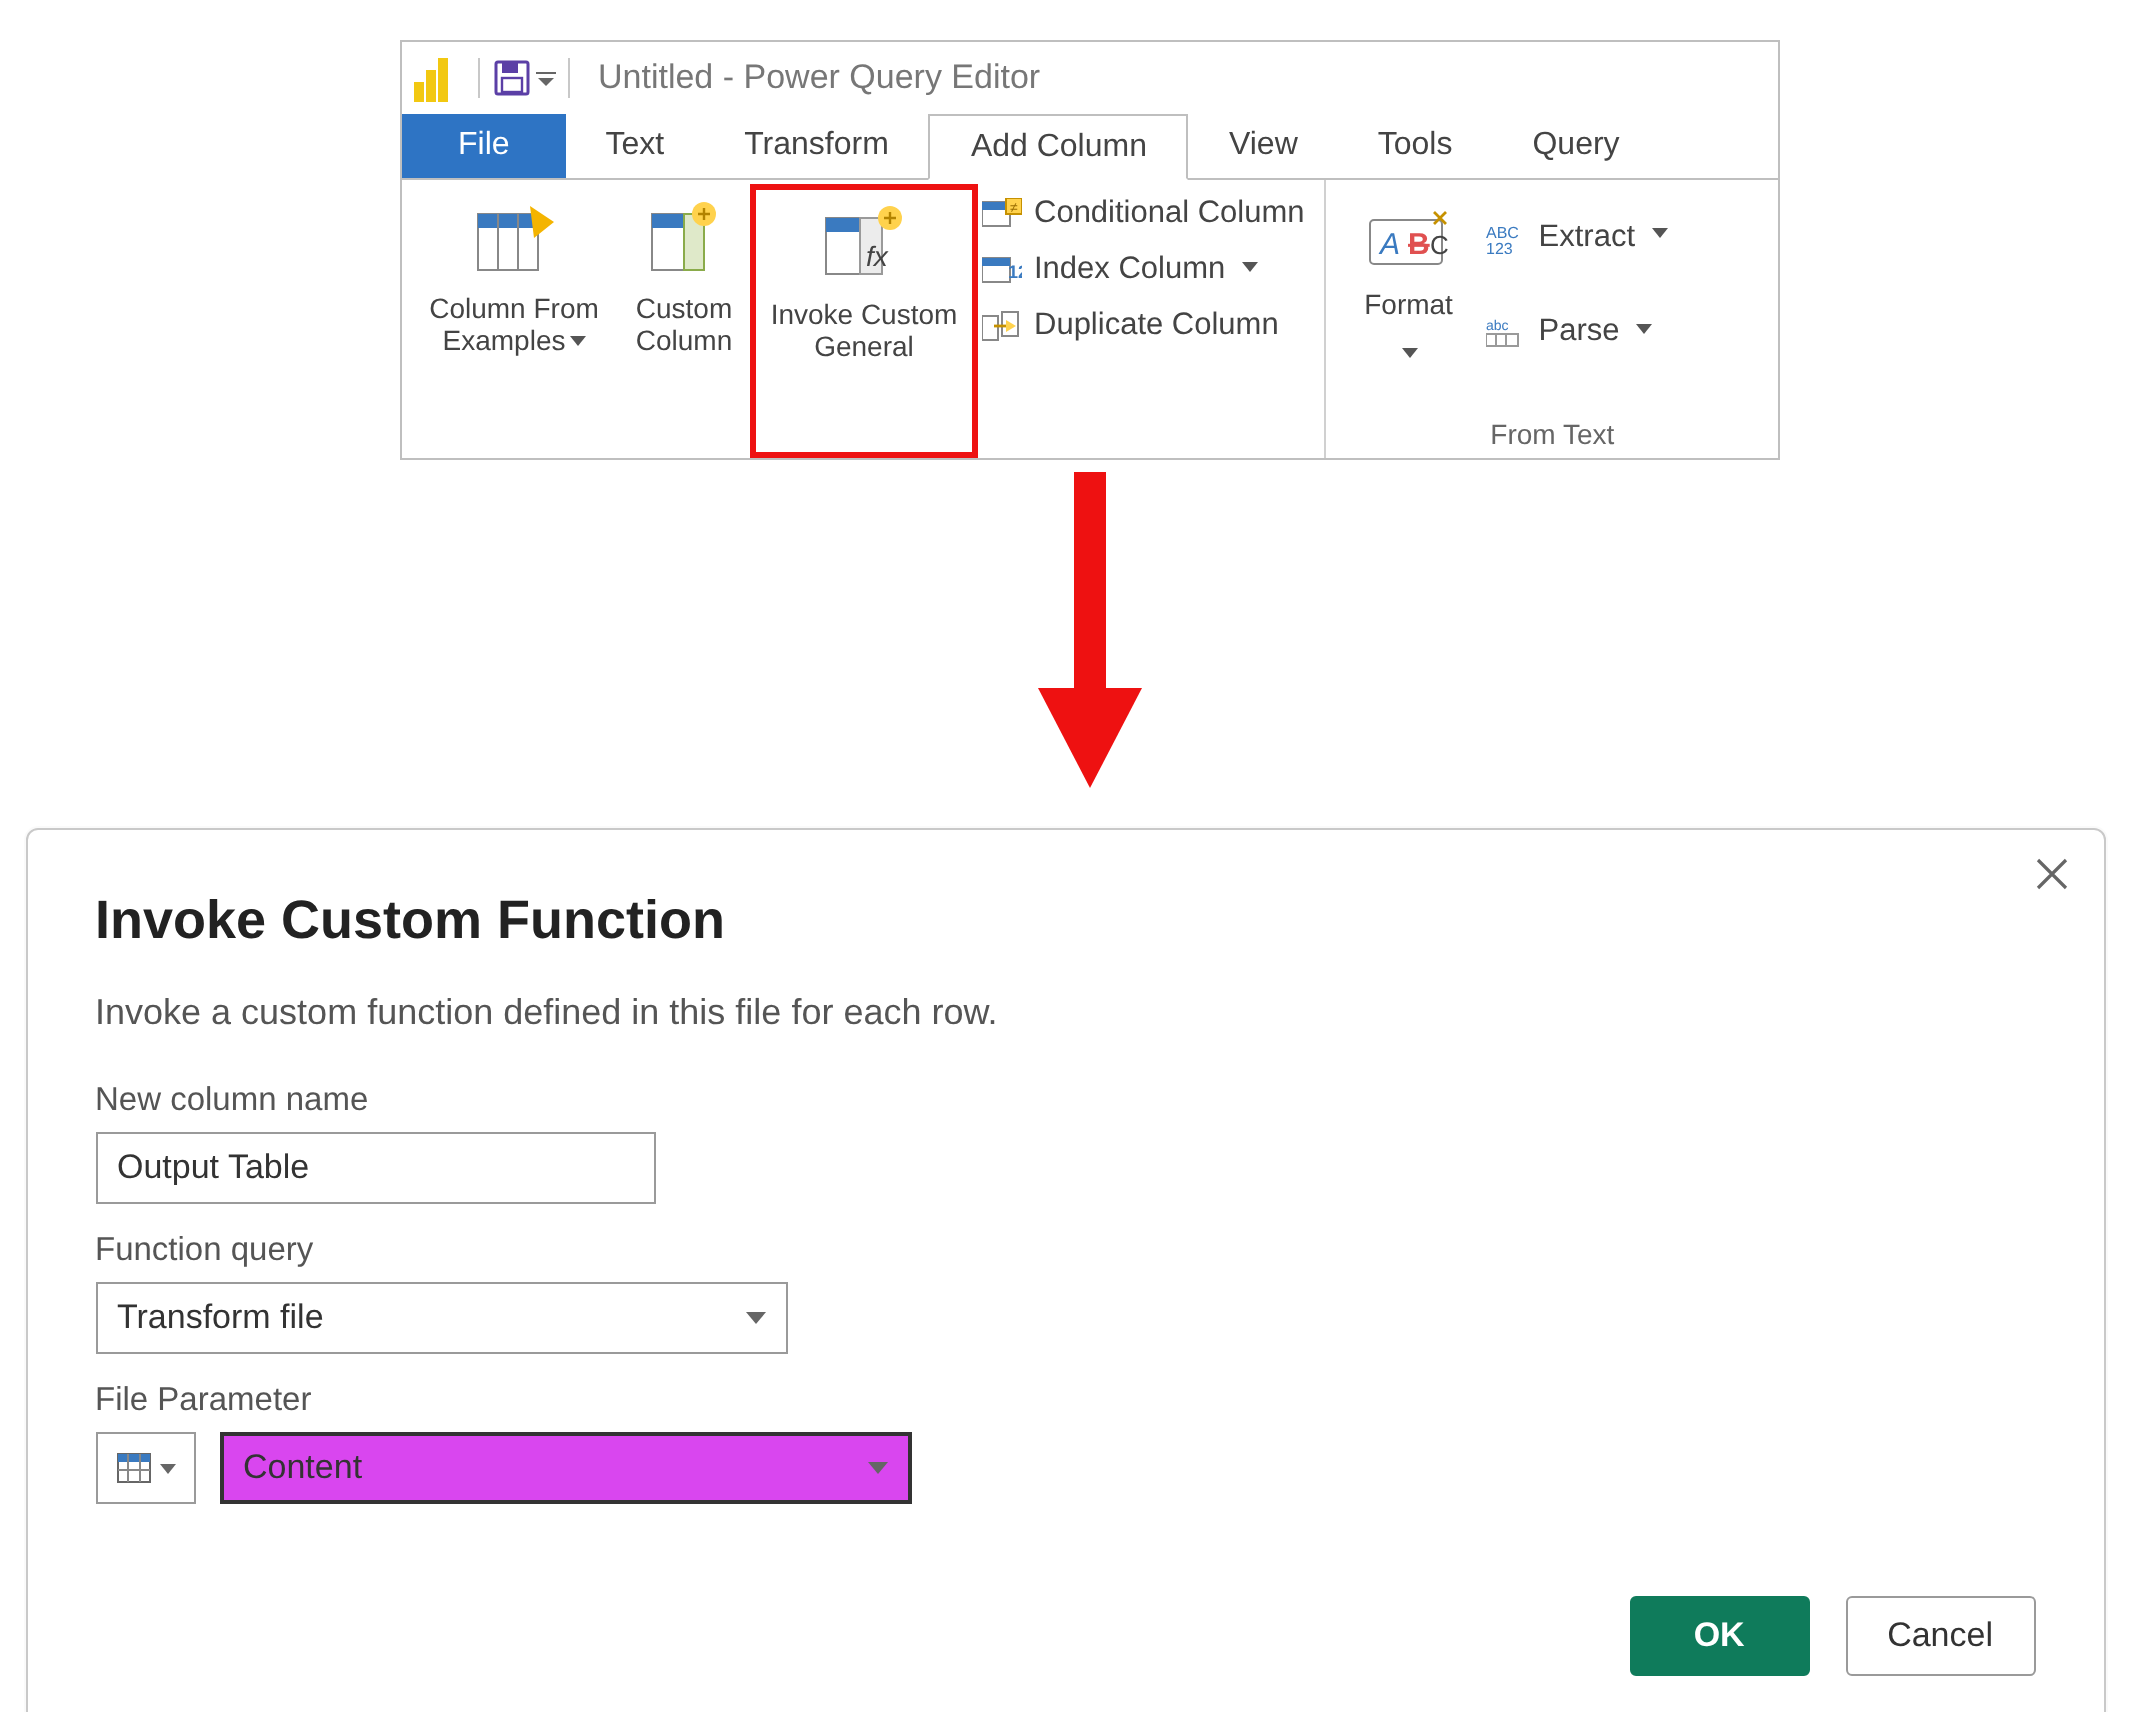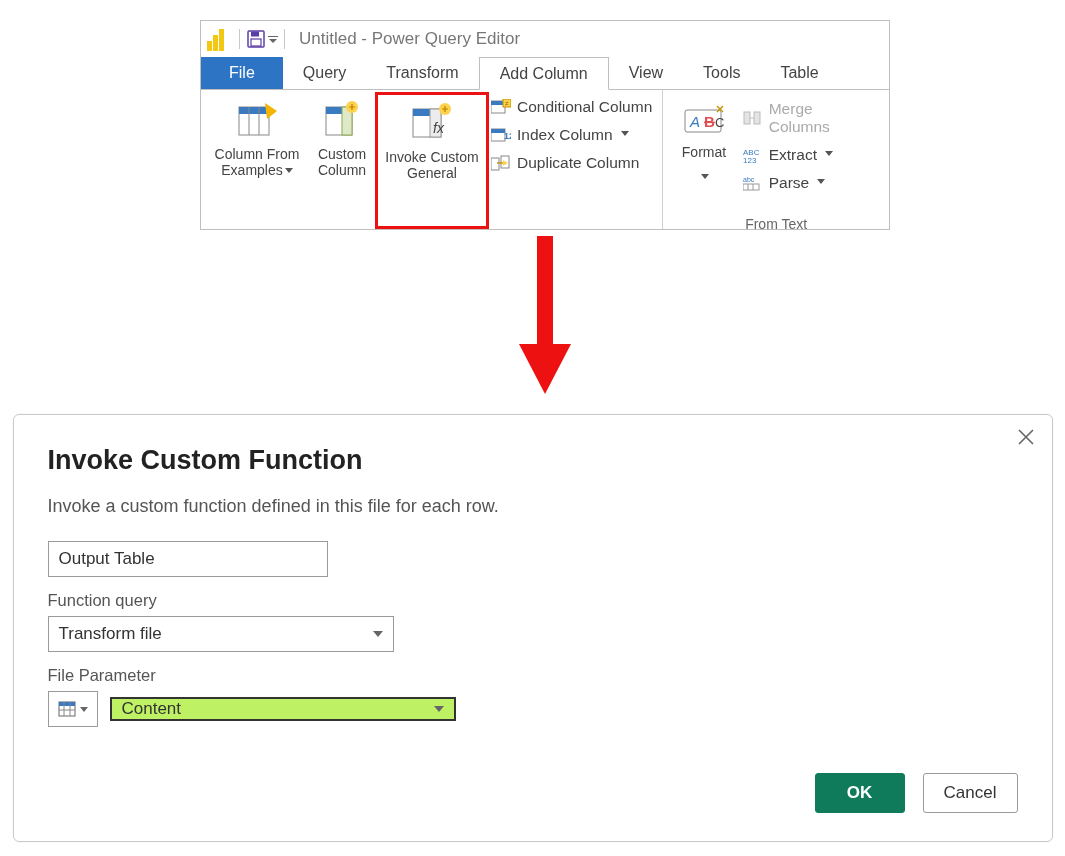--- a/index.html
+++ b/index.html
@@ -58,21 +58,21 @@
     .dlg-title{font-size:27px; font-weight:600; color:#222; margin:4px 0 20px 0;}
     .dlg-desc{font-size:18px; color:#555; margin-bottom:24px;}
     .fld-label{font-size:16.5px; color:#555; margin:14px 0 6px 0;}
     .text-input{width:280px; height:36px; border:1px solid #9a9a9a; padding:4px 10px; font-size:17px; color:#333; background:#fff;}
     .select{width:346px; height:36px; border:1px solid #9a9a9a; background:#fff; display:flex; align-items:center; justify-content:space-between; padding:0 10px; font-size:17px; color:#333;}
     .sel-caret{width:0;height:0;border-left:5px solid transparent;border-right:5px solid transparent;border-top:6px solid #666;}
     
     .param-row{display:flex; gap:12px; align-items:center;}
     .type-picker{width:50px;height:36px;border:1px solid #9a9a9a;display:flex;align-items:center;justify-content:center;gap:4px;background:#fff;}
     .type-picker .tri{width:0;height:0;border-left:4px solid transparent;border-right:4px solid transparent;border-top:5px solid #666;}
-    .content-sel{flex:0 0 346px; height:24px; border:2px solid #333; background:#bef264; display:flex; align-items:center; justify-content:space-between; padding:0 10px; font-size:17px; color:#333;}
+    .content-sel{flex:0 0 346px; height:36px; border:2px solid #333; background:#d946ef; display:flex; align-items:center; justify-content:space-between; padding:0 10px; font-size:17px; color:#333;}
 
     .dlg-buttons{display:flex; justify-content:flex-end; gap:18px; margin-top:46px;}
     .btn{min-width:90px; height:40px; border-radius:3px; font-size:17px; display:flex; align-items:center; justify-content:center; padding:0 20px;}
     .btn-ok{background:#0f7b5b; color:#fff; border:1px solid #0f7b5b; font-weight:600;}
     .btn-cancel{background:#fff; color:#333; border:1px solid #9a9a9a;}
   </style>
 </head>
 <body>
 
 <div class="ribbon-window">
@@ -93,26 +93,26 @@
     <span class="qat-dd">
         <span class="bar"></span>
         <span class="tri"></span>
       </span>
     <div class="tb-sep"></div>
     <div class="app-title">Untitled - Power Query Editor</div>
   </div>
 
   <div class="tabs">
     <div class="tab file">File</div>
-    <div class="tab">Query</div>
+    <div class="tab">Text</div>
     <div class="tab">Transform</div>
     <div class="tab active">Add Column</div>
     <div class="tab">View</div>
     <div class="tab">Tools</div>
-    <div class="tab">Table</div>
+    <div class="tab">Query</div>
   </div>
 
   <div class="ribbon-body">
 
     <div class="group" style="flex:0 0 auto;">
       <div class="group-content">
         <div class="big-btn" style="width:100px;">
           <div class="icon-slot">
             <svg width="40" height="38">
                 <rect x="2" y="6" width="30" height="28" fill="#fff" stroke="#888"></rect>
@@ -196,28 +196,20 @@
                 <text x="23" y="25" font-size="15" fill="#e05050" font-family="serif" font-weight="bold" text-decoration="line-through">B</text>
                 <text x="34" y="25" font-size="13" fill="#444" font-family="serif">C</text>
                 <path d="M36 4 L42 10 M42 4 L36 10" stroke="#c69100" stroke-width="1.4"></path>
               </svg>
           </div>
           <span>Format</span>
             <br>
           <span class="caret"></span>
         </div>
         <div class="fromtext-right">
-          <div class="vitem disabled">
-            <span class="mini-ico"><svg width="20" height="16">
-                  <rect x="1" y="2" width="6" height="12" fill="#e4e4e4" stroke="#bbb"></rect>
-                  <rect x="11" y="2" width="6" height="12" fill="#e4e4e4" stroke="#bbb"></rect>
-                  <path d="M7 8 L11 8" stroke="#bbb"></path>
-                </svg></span>
-            <span>Merge Columns</span>
-          </div>
           <div class="vitem">
             <span class="mini-ico"><svg width="22" height="16">
                   <text x="0" y="8" font-size="8" fill="#3a7ac0">ABC</text>
                   <text x="0" y="16" font-size="8" fill="#3a7ac0">123</text>
                 </svg></span>
             <span>Extract</span>
             <span class="caret"></span>
           </div>
           <div class="vitem">
             <span class="mini-ico"><svg width="20" height="16">
@@ -245,20 +237,21 @@
 
 <div class="dialog">
   <span class="dlg-close">
     <svg width="20" height="20">
         <path d="M3 3 L17 17 M17 3 L3 17" stroke="#666" stroke-width="1.6"></path>
       </svg>
   </span>
   <div class="dlg-title">Invoke Custom Function</div>
   <div class="dlg-desc">Invoke a custom function defined in this file for each row.</div>
 
+  <div class="fld-label">New column name</div>
   <input class="text-input" value="Output Table" style="">
 
   <div class="fld-label">Function query</div>
   <div class="select">
     <span>Transform file</span>
     <span class="sel-caret"></span>
   </div>
 
   <div class="fld-label">File Parameter</div>
   <div class="param-row">

